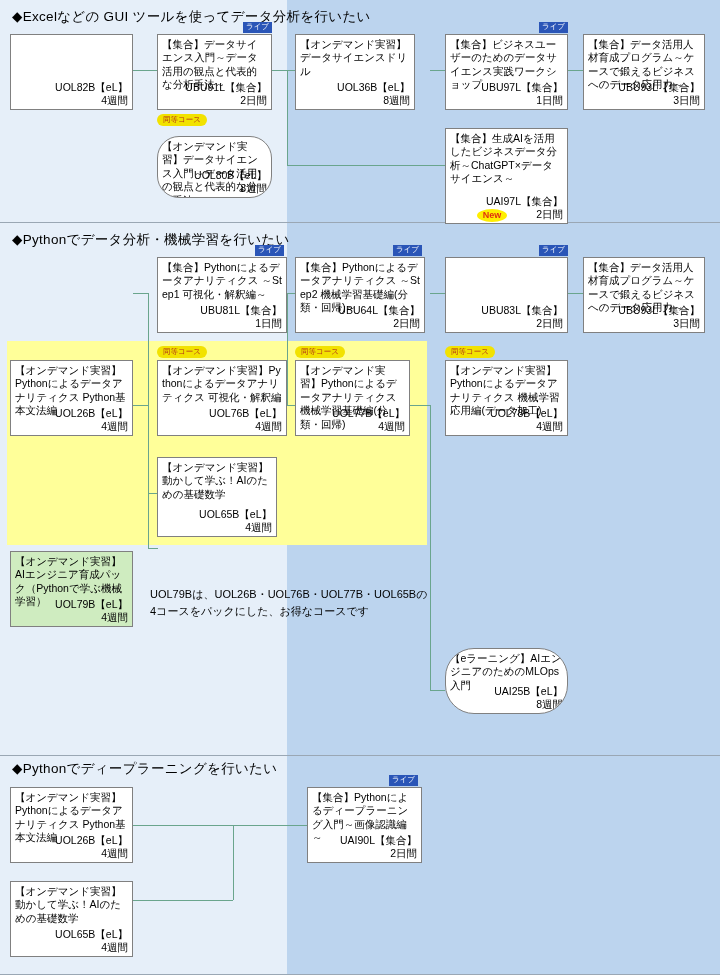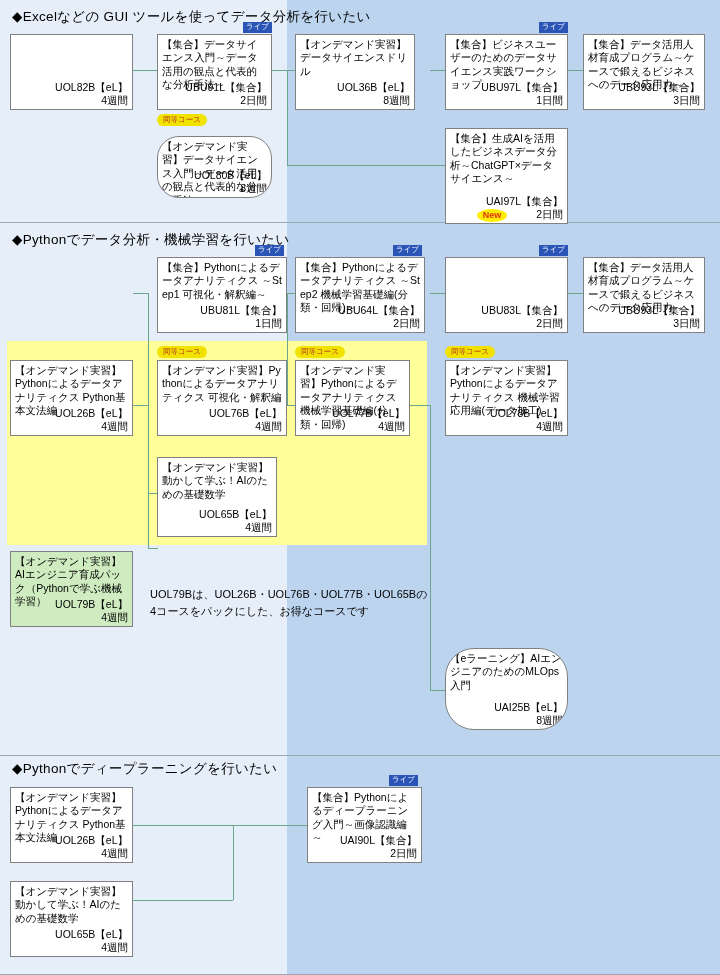--- a/index.html
+++ b/index.html
@@ -253,21 +253,21 @@
 
   <div class="box green" style="left:10px;top:551px;width:123px;height:76px;">
     <span class="title">【オンデマンド実習】AIエンジニア育成パック（Pythonで学ぶ機械学習）</span>
     <span class="code" style="bottom:15px;">UOL79B【eL】</span>
     <span class="dur" style="bottom:2px;">4週間</span>
   </div>
 
   <div class="note" style="left:150px;top:586px;width:300px;">UOL79Bは、UOL26B・UOL76B・UOL77B・UOL65Bの
 4コースをパックにした、お得なコースです</div>
 
-  <div class="box" style="left:445px;top:648px;width:123px;height:82px;border-radius:29px;">
+  <div class="box" style="left:445px;top:648px;width:123px;height:66px;border-radius:29px;">
     <span class="title">【eラーニング】AIエンジニアのためのMLOps入門</span>
     <span class="code" style="bottom:15px;">UAI25B【eL】</span>
     <span class="dur" style="bottom:2px;">8週間</span>
   </div>
 
   <div class="heading" style="left:12px;top:760px;">◆Pythonでディープラーニングを行いたい</div>
 
   <div class="box" style="left:10px;top:787px;width:123px;height:76px;">
     <span class="title">【オンデマンド実習】Pythonによるデータアナリティクス Python基本文法編</span>
     <span class="code" style="bottom:15px;">UOL26B【eL】</span>

